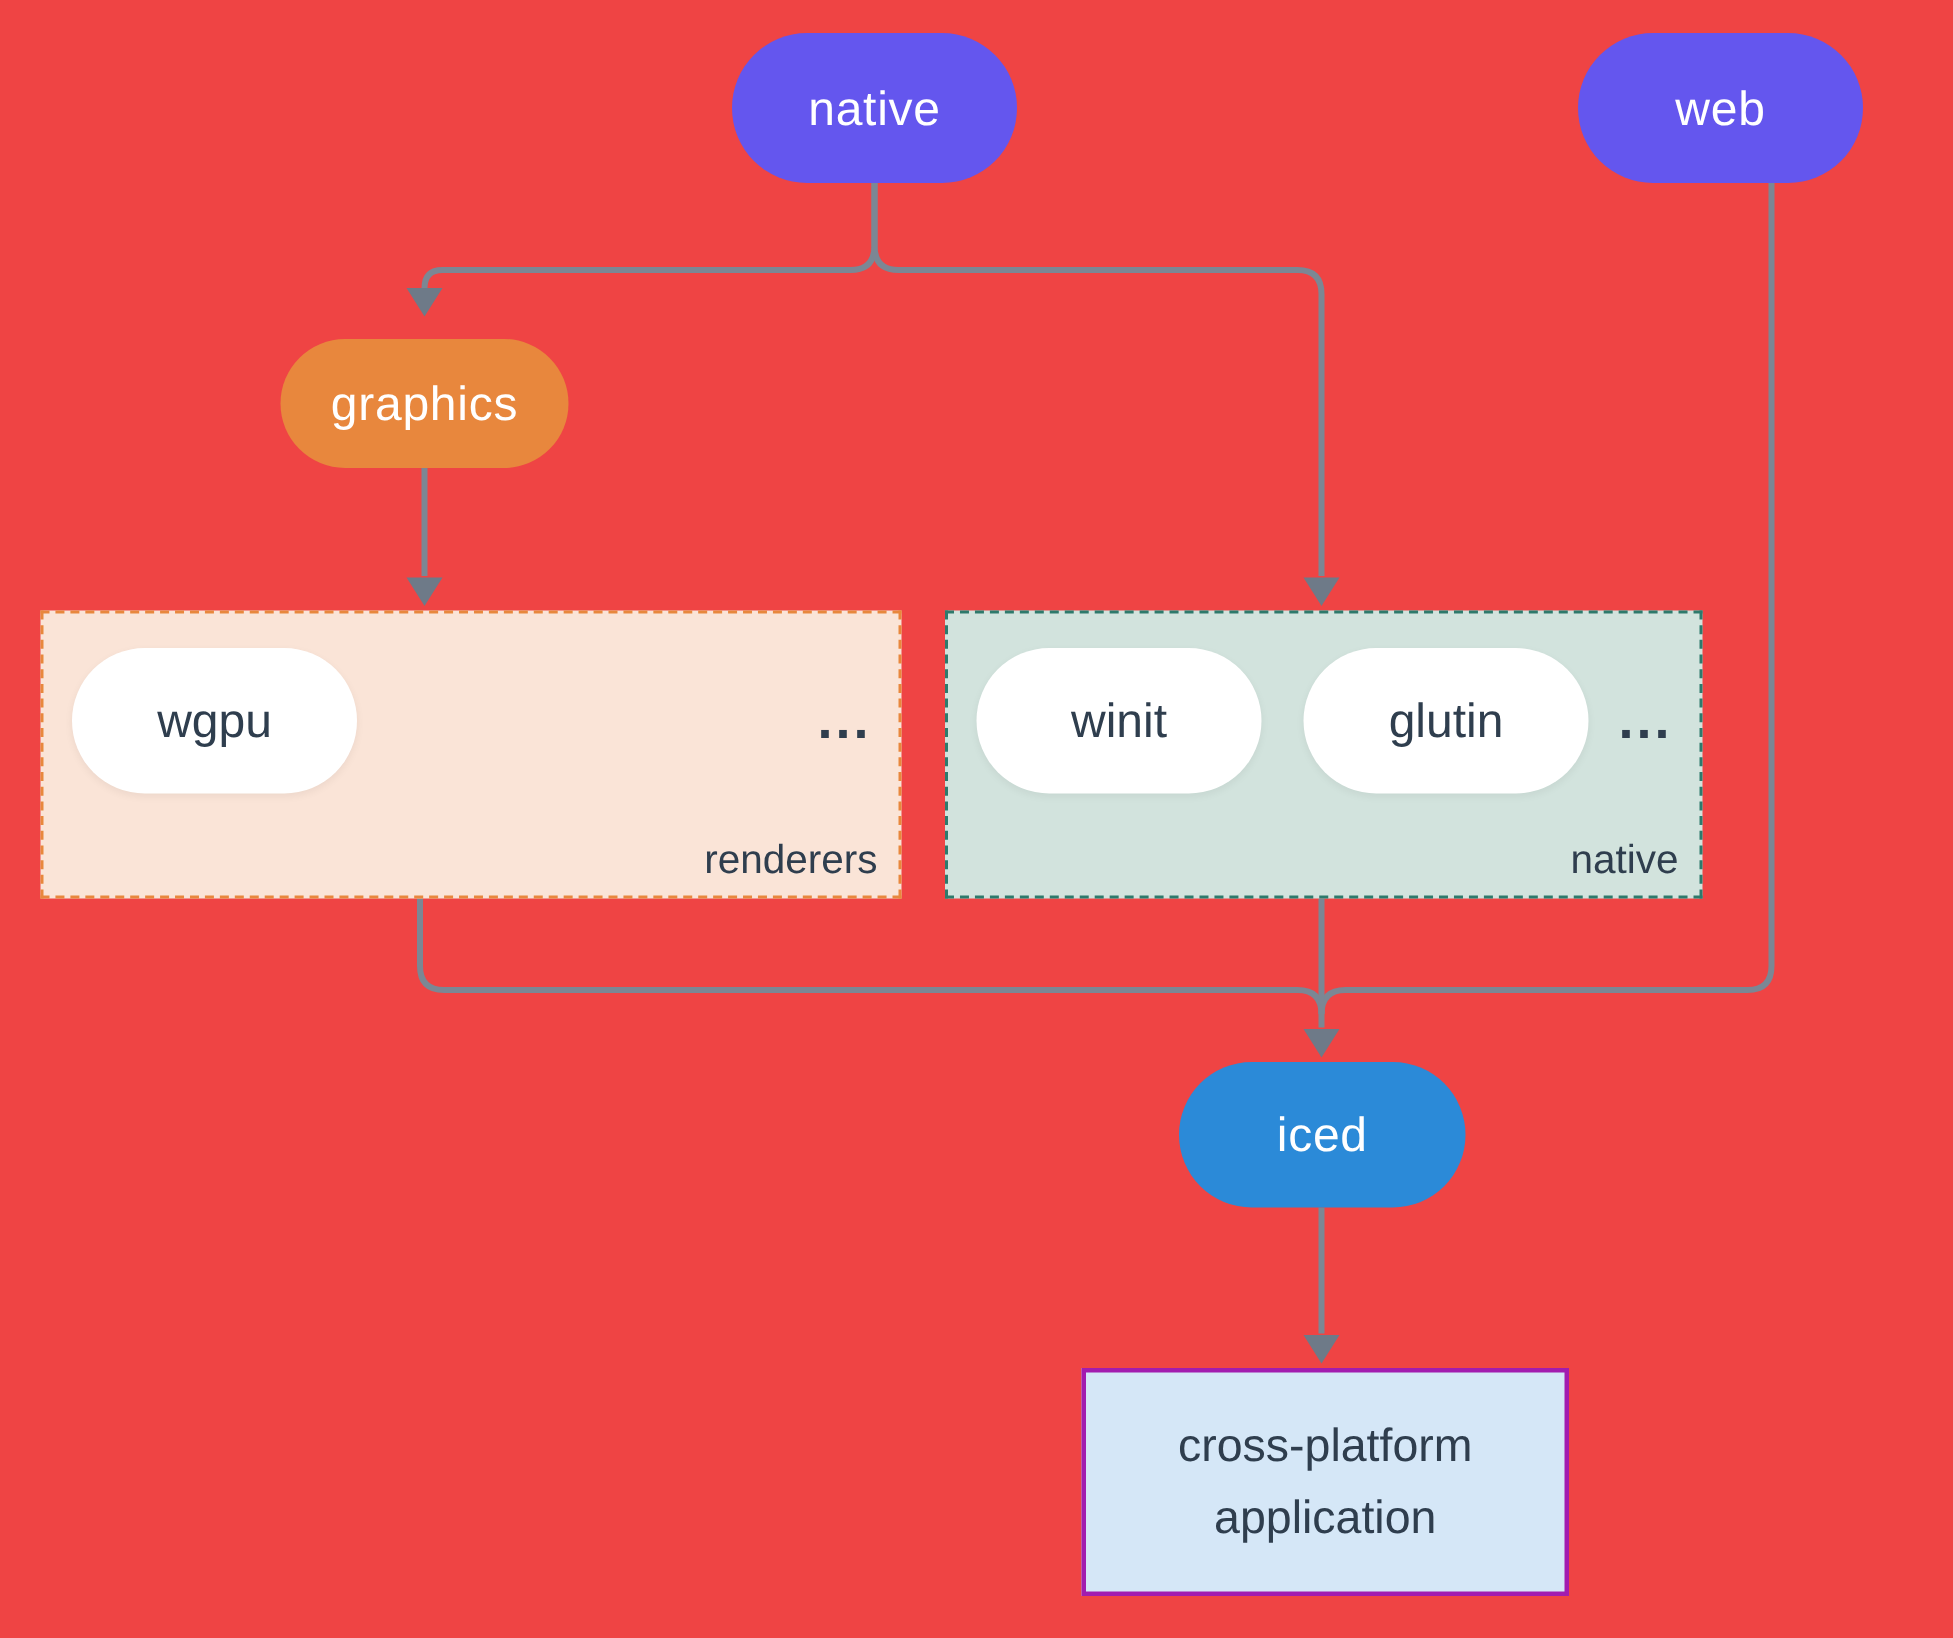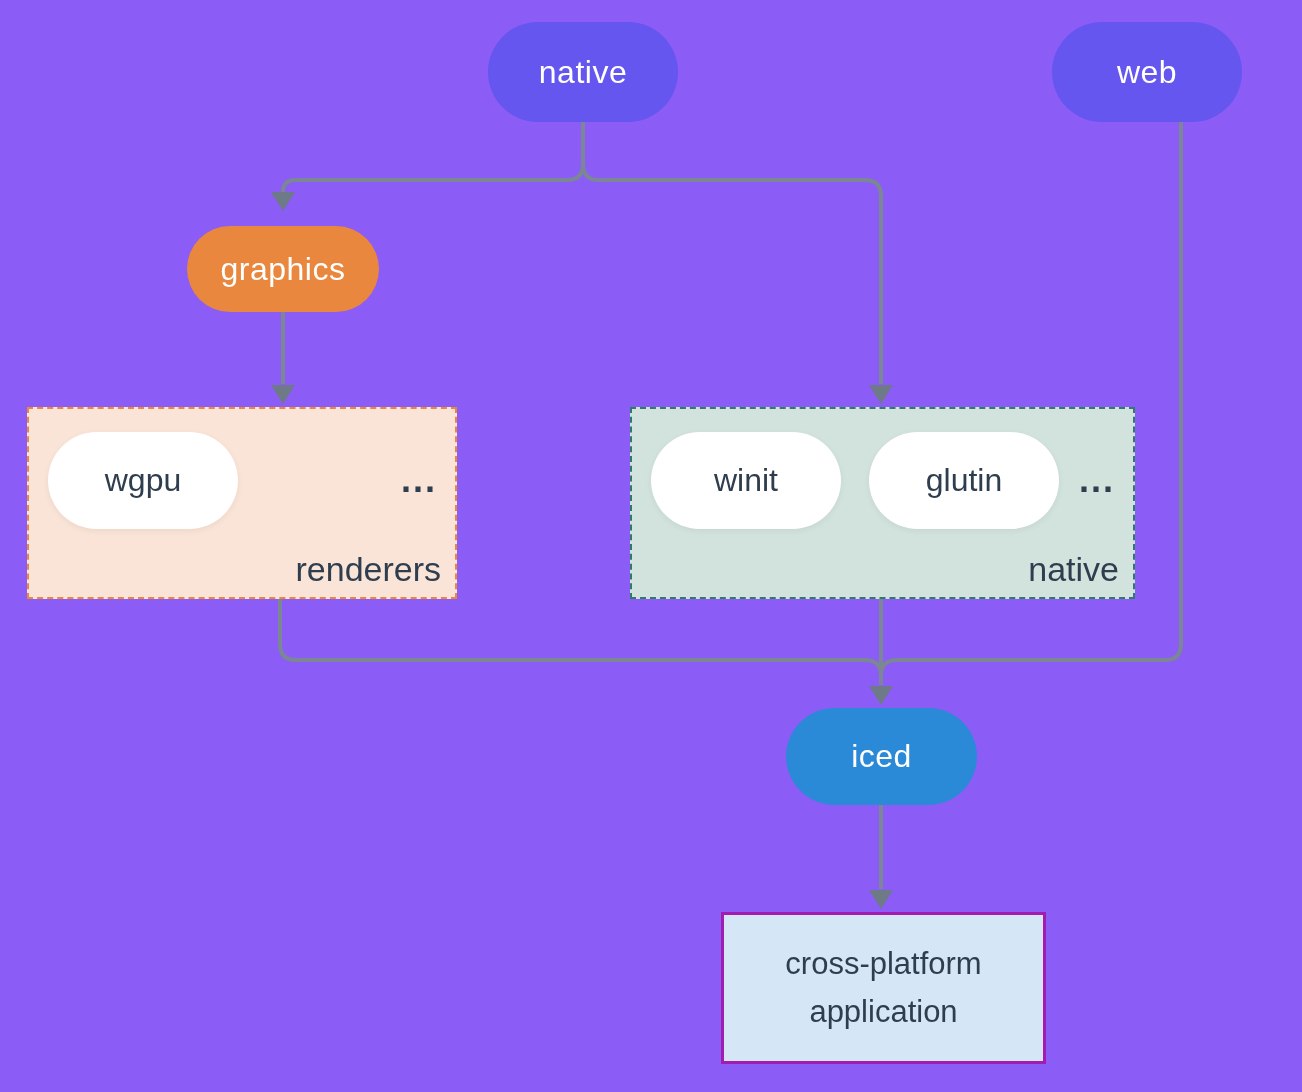--- a/index.html
+++ b/index.html
@@ -1,52 +1,52 @@
 <!DOCTYPE html>
 <html><head>
 <meta charset="utf-8">
 <style>
   html,body{margin:0;padding:0;background:#000;}
   .canvas{
-    position:relative;width:1302px;height:1092px;background:#8b5cf6;overflow:hidden;
+    position:relative;width:1302px;height:1092px;background:#ef4444;overflow:hidden;
     font-family:"Liberation Sans", sans-serif;
   }
   svg.connectors{position:absolute;left:0;top:0;z-index:1;}
   .node{
     position:absolute;z-index:2;display:flex;align-items:center;justify-content:center;
     border-radius:50px;color:#fff;font-size:32px;letter-spacing:.5px;
   }
   .node-native,.node-web{left:0;top:22px;width:190px;height:100px;background:#6456ee;}
   .node-native{left:488px;}
   .node-web{left:1052px;}
   .node-graphics{left:187px;top:226px;width:192px;height:86px;background:#e8873d;border-radius:49px;}
   .node-iced{left:786px;top:708px;width:191px;height:97px;background:#2b8ad8;border-radius:49px;}
   .group{
     position:absolute;z-index:2;box-sizing:border-box;
   }
   .group-renderers{
-    left:27px;top:407px;width:430px;height:192px;
+    left:27px;top:407px;width:574px;height:192px;
     background:#fae4d7;border:2px dashed #e8873d;padding-left:18px;
   }
   .group-shells{
     left:630px;top:407px;width:505px;height:192px;
     background:#d2e3dd;border:2px dashed #2e7a6c;
   }
   .chip{
     position:absolute;width:190px;height:97px;border-radius:49px;background:#fff;
     display:flex;align-items:center;justify-content:center;
     color:#2f3e4e;font-size:32px;box-shadow:0 2px 6px rgba(0,0,0,0.06);
   }
   .chip-1{left:19px;top:23px;}
   .chip-2{left:237px;top:23px;}
   .ellipsis{
     position:absolute;right:18px;top:50px;color:#2f3e4e;font-size:36px;font-weight:bold;letter-spacing:2px;
   }
   .group-label{
-    position:absolute;right:14px;bottom:8px;color:#2f3e4e;font-size:34px;margin-left:48px;
+    position:absolute;right:14px;bottom:8px;color:#2f3e4e;font-size:27px;margin-left:48px;
   }
   .app-box{
     position:absolute;z-index:2;left:721px;top:912px;width:325px;height:152px;box-sizing:border-box;
     background:#d5e7f7;border:3px solid #a21caf;
     display:flex;align-items:center;justify-content:center;text-align:center;
     color:#2f3e4e;font-size:31px;line-height:1.55;padding:0 34px;
   }
 </style>
 </head>
 <body>

